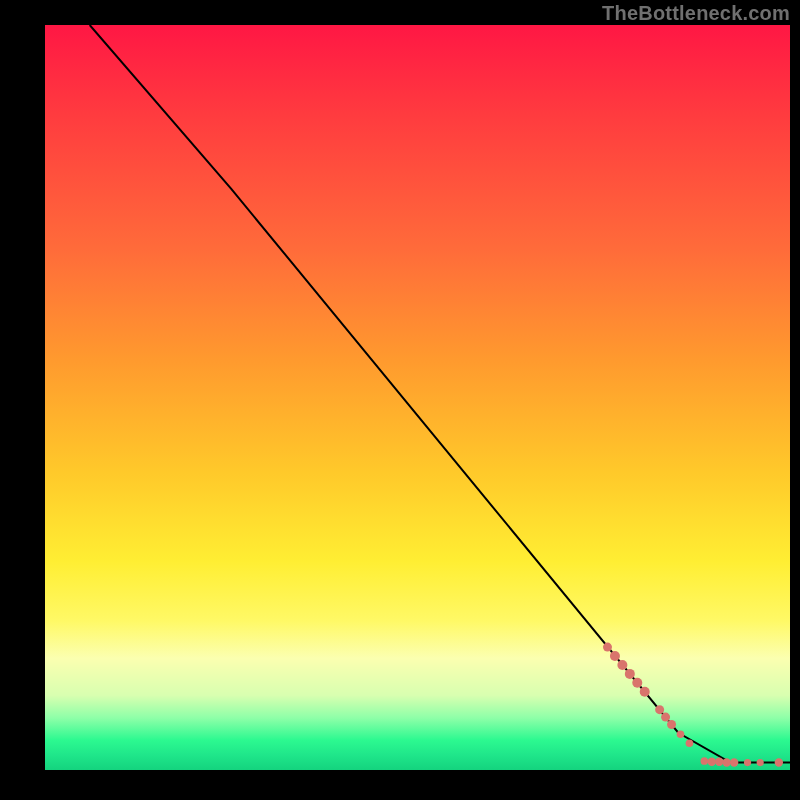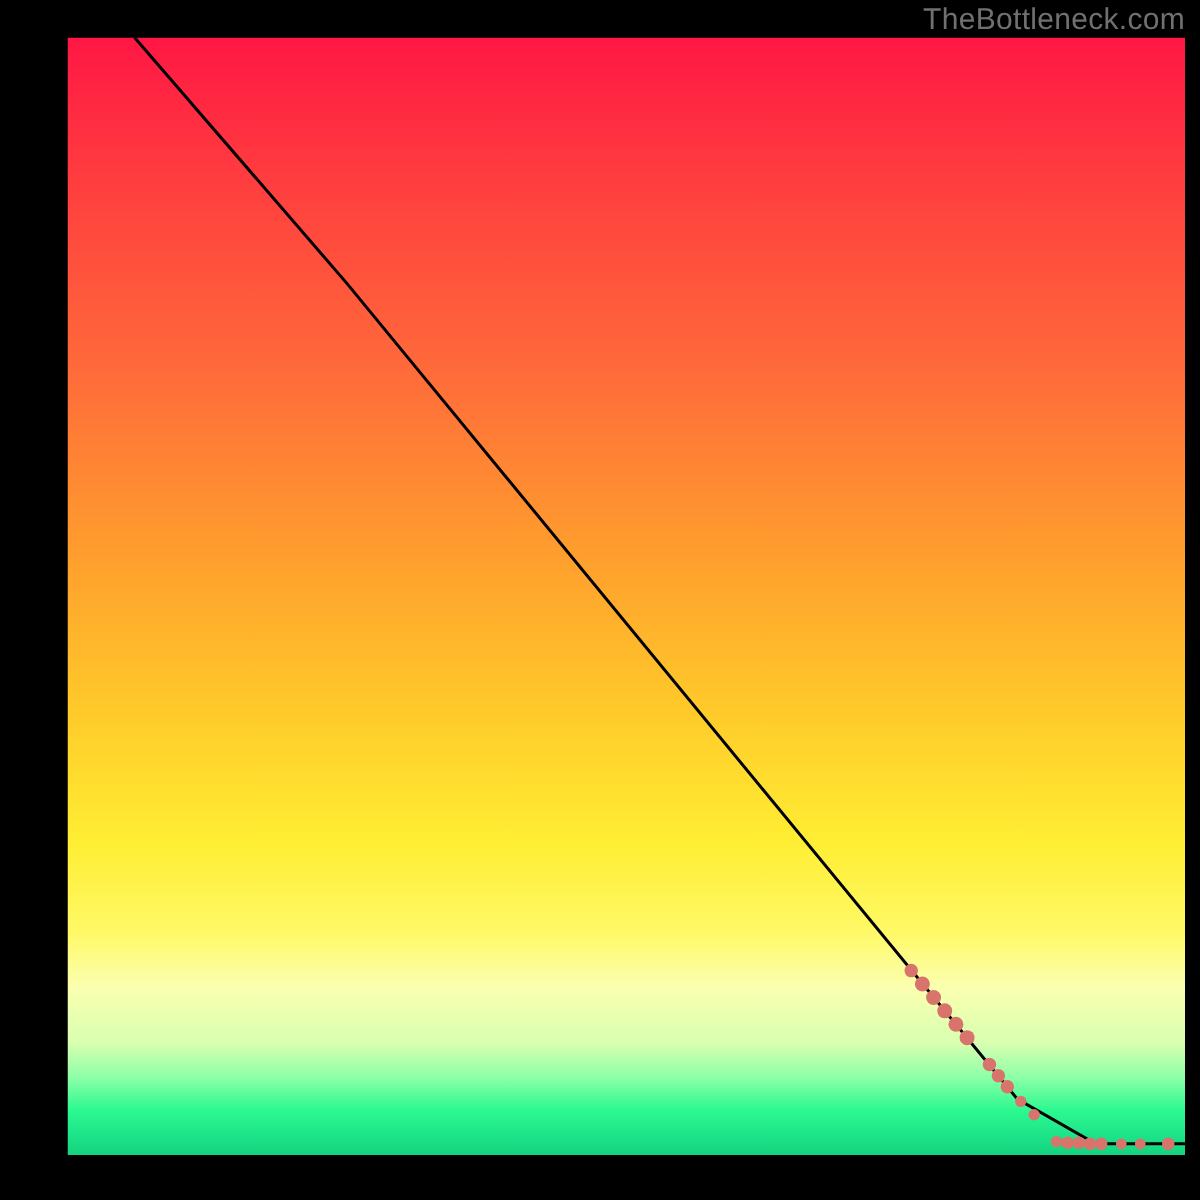--- a/index.html
+++ b/index.html
@@ -15,21 +15,21 @@
     position: relative;
     width: 800px;
     height: 800px;
   }
   .attribution {
     position: absolute;
     top: 2px;
     right: 10px;
     color: #707070;
     font-size: 20px;
-    font-weight: 400;
+    font-weight: 700;
     letter-spacing: 0.2px;
     z-index: 10;
     text-align: right;
   }
   .plot-area {
     position: absolute;
     left: 45px;
     top: 25px;
     width: 745px;
     height: 745px;

